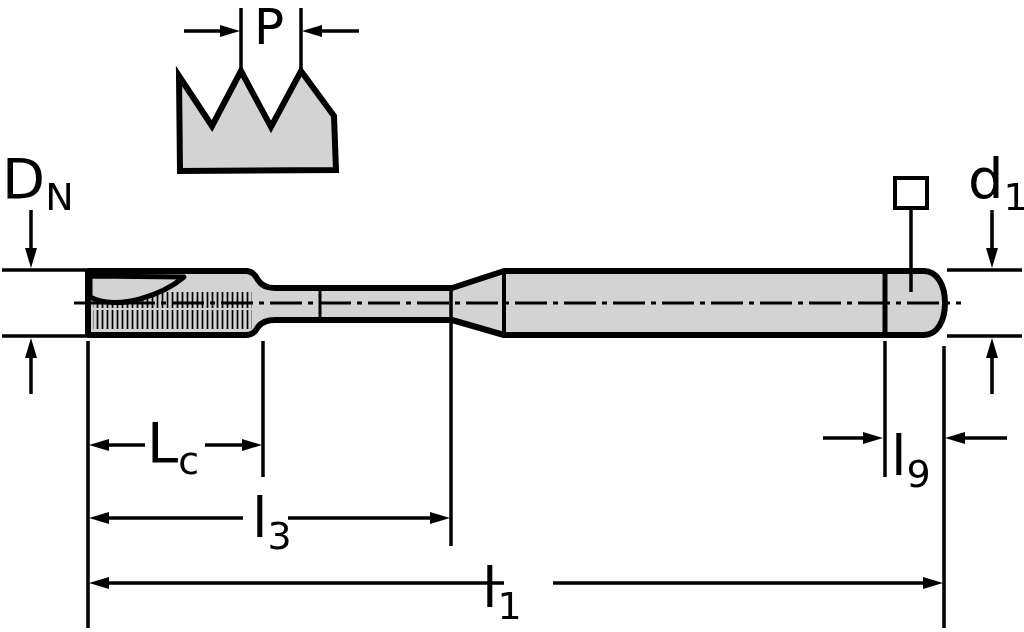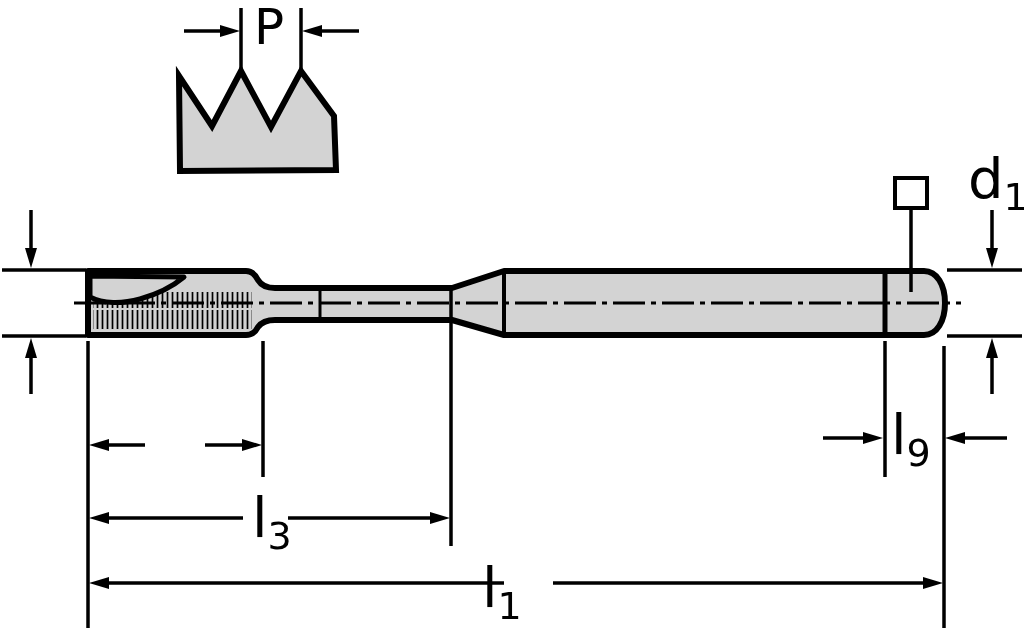--- a/index.html
+++ b/index.html
@@ -102,31 +102,37 @@
       <polygon points="883,438 863,432 863,444" stroke="none"></polygon>
       <polygon points="945,438 965,432 965,444" stroke="none"></polygon>
       <line x1="963" y1="438" x2="1007" y2="438"></line>
     </g>
   </svg>
 
   <div class="lbl pitch" style="left:254px;top:2px">
     <span class="main">P</span><span class="sub"></span>
   </div>
 
+  <div class="lbl" style="left:2px;top:151px">
+    <span class="main">D</span><span class="sub">N</span>
+  </div>
 
   <div class="lbl" style="left:968px;top:151px">
     <span class="main">d</span><span class="sub">1</span>
   </div>
 
+  <div class="lbl" style="left:147px;top:415px">
+    <span class="main">L</span><span class="sub">c</span>
+  </div>
 
   <div class="lbl" style="left:252px;top:490px">
     <span class="main">l</span><span class="sub">3</span>
   </div>
 
   <div class="lbl" style="left:482px;top:560px">
     <span class="main">l</span><span class="sub">1</span>
   </div>
 
-  <div class="lbl" style="left:891px;top:407px">
+  <div class="lbl" style="left:891px;top:428px">
     <span class="main">l</span><span class="sub">9</span>
   </div>
 
 </div>
 
 </body></html>

